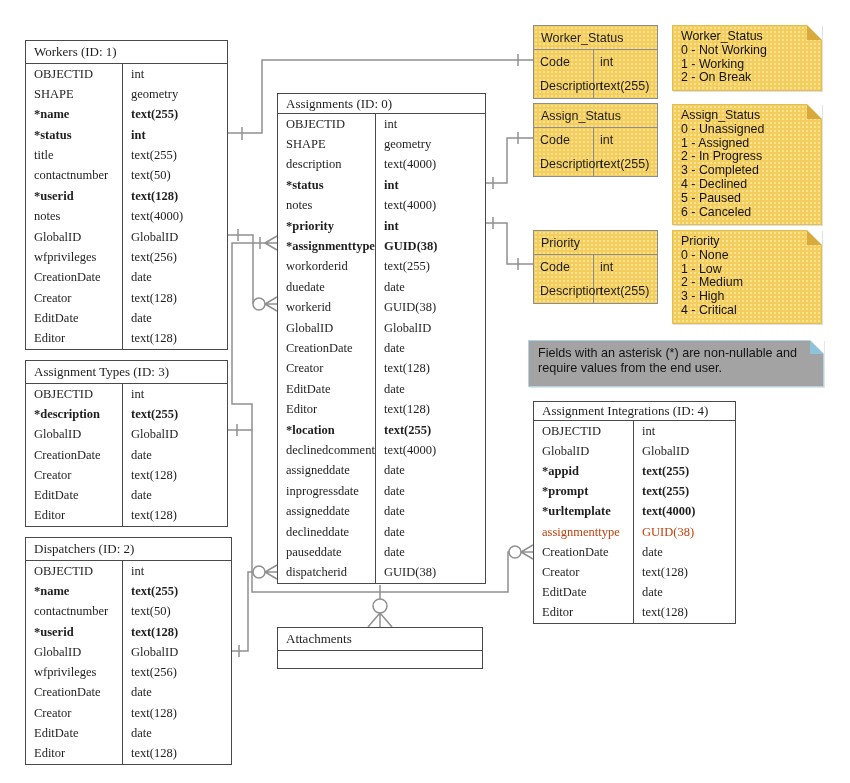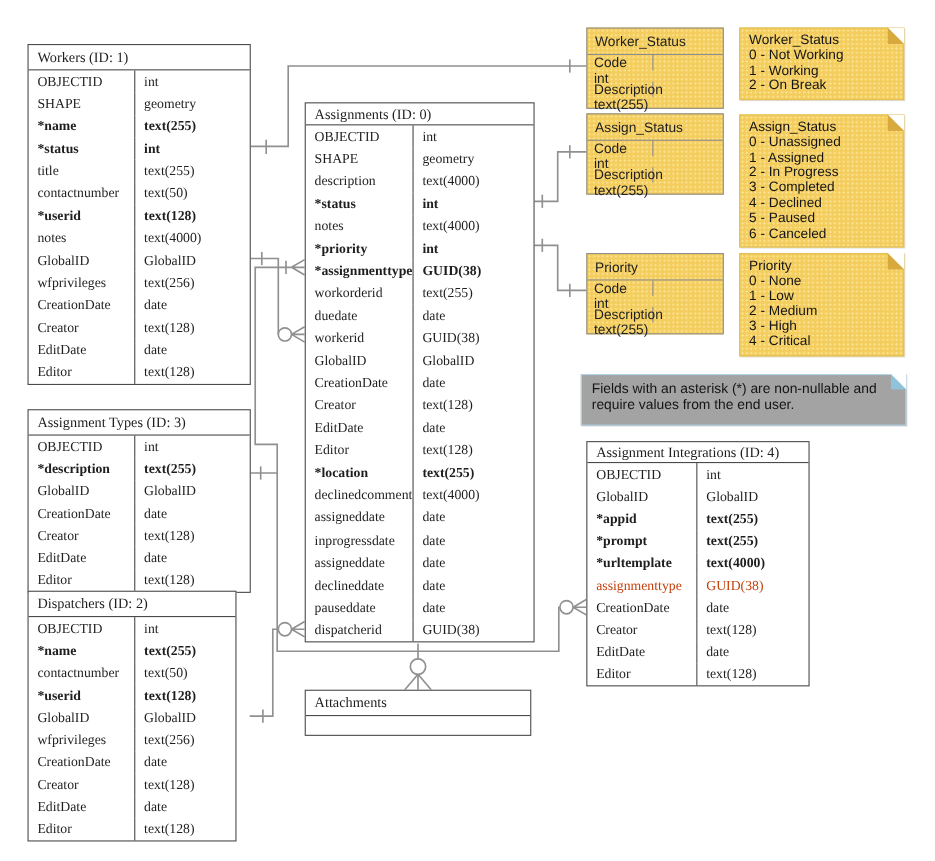--- a/index.html
+++ b/index.html
@@ -15,21 +15,21 @@
   .er .fn{width:var(--cw,97px);border-right:1px solid #4a4a4a;display:flex;align-items:center;
           padding-left:8px;box-sizing:border-box;}
   .er .ft{flex:1;display:flex;align-items:center;padding-left:8px;}
   .er.b{font-weight:bold;}
   .er.g{color:#c2410c;}
   
   .dtable{position:absolute;width:125px;z-index:2;box-sizing:border-box;border:1px solid #8d8d8d;
           background-color:#f4cd5f;background-image:radial-gradient(#fbe28e 1px, transparent 1px);
           background-size:4px 4px;}
   .dtable .ehead{height:23px;border-bottom:1px solid #8d8d8d;font-size:12.5px;padding-left:7px;}
-  .dtable .er{height:24px;font-size:12.5px;flex-direction:column;}
+  .dtable .er{height:24px;font-size:12.5px;}
   .dtable .er .fn{width:60px;border-right:1px solid #8d8d8d;padding-left:6px;}
   .dtable .er .ft{padding-left:6px;}
   
   .note{position:absolute;width:150px;z-index:2;box-sizing:border-box;
         background-color:#f4cd5f;background-image:radial-gradient(#fbe28e 1px, transparent 1px);
         background-size:4px 4px;border:1px solid #e2bf55;box-shadow:1px 1px 0 rgba(0,0,0,0.12);
         padding:4px 8px 5px 8px;font-size:12.4px;line-height:13.8px;color:#141414;}
   .note::before{content:"";position:absolute;top:-1px;right:-1px;width:0;height:0;border-style:solid;
         border-width:0 15px 15px 0;border-color:#ffffff #ffffff #d8a93c #d8a93c;}
   .callout{position:absolute;z-index:2;box-sizing:border-box;background:#a3a3a3;border:1px solid #aed4e6;
@@ -152,21 +152,21 @@
           <span class="fn">EditDate</span>
           <span class="ft">date</span>
         </div>
         <div class="er">
           <span class="fn">Editor</span>
           <span class="ft">text(128)</span>
         </div>
       </div>
   </div>
 
-  <div class="etable" style="left:25px;top:360px;width:203px;margin-top:12px;--cw:97px;--rh:20.3px;">
+  <div class="etable" style="left:25px;top:360px;width:203px;--cw:97px;--rh:20.3px;">
     <div class="ehead">Assignment Types (ID: 3)</div>
     <div class="ebody">
         <div class="er">
           <span class="fn">OBJECTID</span>
           <span class="ft">int</span>
         </div>
         <div class="er b">
           <span class="fn">*description</span>
           <span class="ft">text(255)</span>
         </div>
@@ -186,21 +186,21 @@
           <span class="fn">EditDate</span>
           <span class="ft">date</span>
         </div>
         <div class="er">
           <span class="fn">Editor</span>
           <span class="ft">text(128)</span>
         </div>
       </div>
   </div>
 
-  <div class="etable" style="left:25px;top:537px;width:190px;--cw:97px;--rh:20.3px;">
+  <div class="etable" style="left:25px;top:537px;width:207px;--cw:97px;--rh:20.3px;">
     <div class="ehead">Dispatchers (ID: 2)</div>
     <div class="ebody">
         <div class="er">
           <span class="fn">OBJECTID</span>
           <span class="ft">int</span>
         </div>
         <div class="er b">
           <span class="fn">*name</span>
           <span class="ft">text(255)</span>
         </div>

